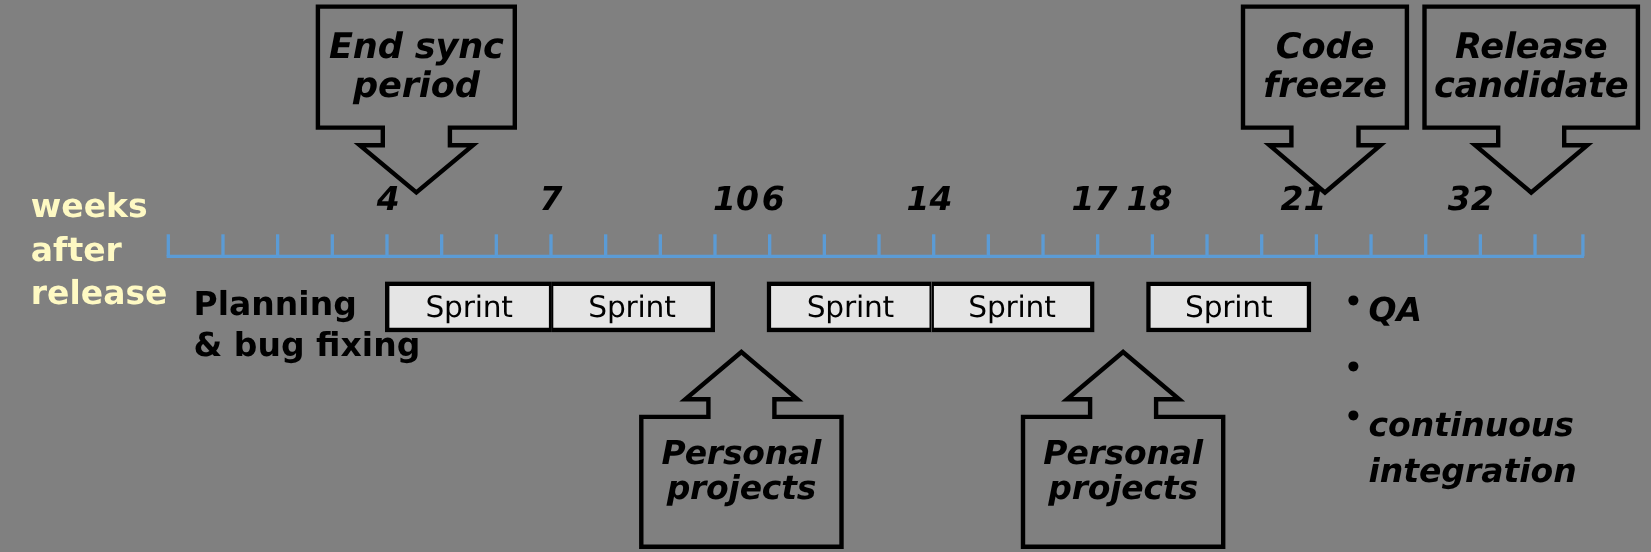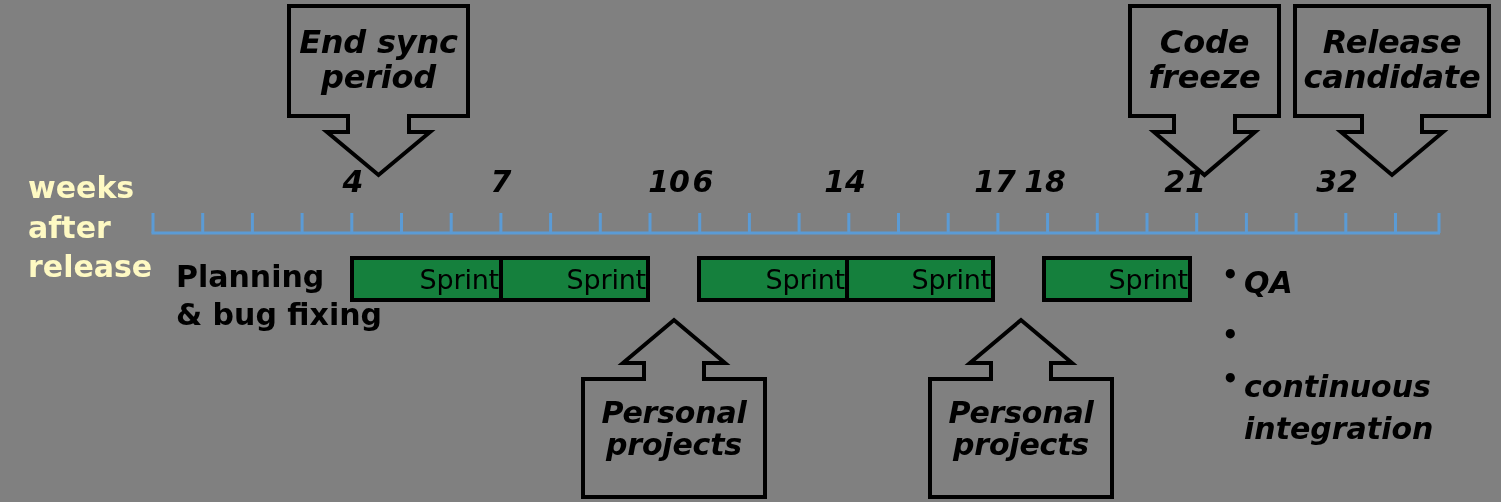--- a/index.html
+++ b/index.html
@@ -61,26 +61,26 @@
     font-size:30px;
     color:#000;
     line-height:1.28;
     text-align:left;
     white-space:nowrap;
   }
 
   
   .sprint{
     position:absolute;
-    background:#15803d;
+    background:#e5e5e5;
     border:4px solid #000;
     box-sizing:border-box;
     display:flex;
     align-items:center;
-    justify-content:flex-end;
+    justify-content:center;
     font-size:27px;
     font-weight:400;
     font-style:normal;
     color:#000;
     letter-spacing:-0.2px;
   }
   .sprint.joined-left{border-left-width:2px;}
   .sprint.joined-right{border-right-width:2px;}
 
   

